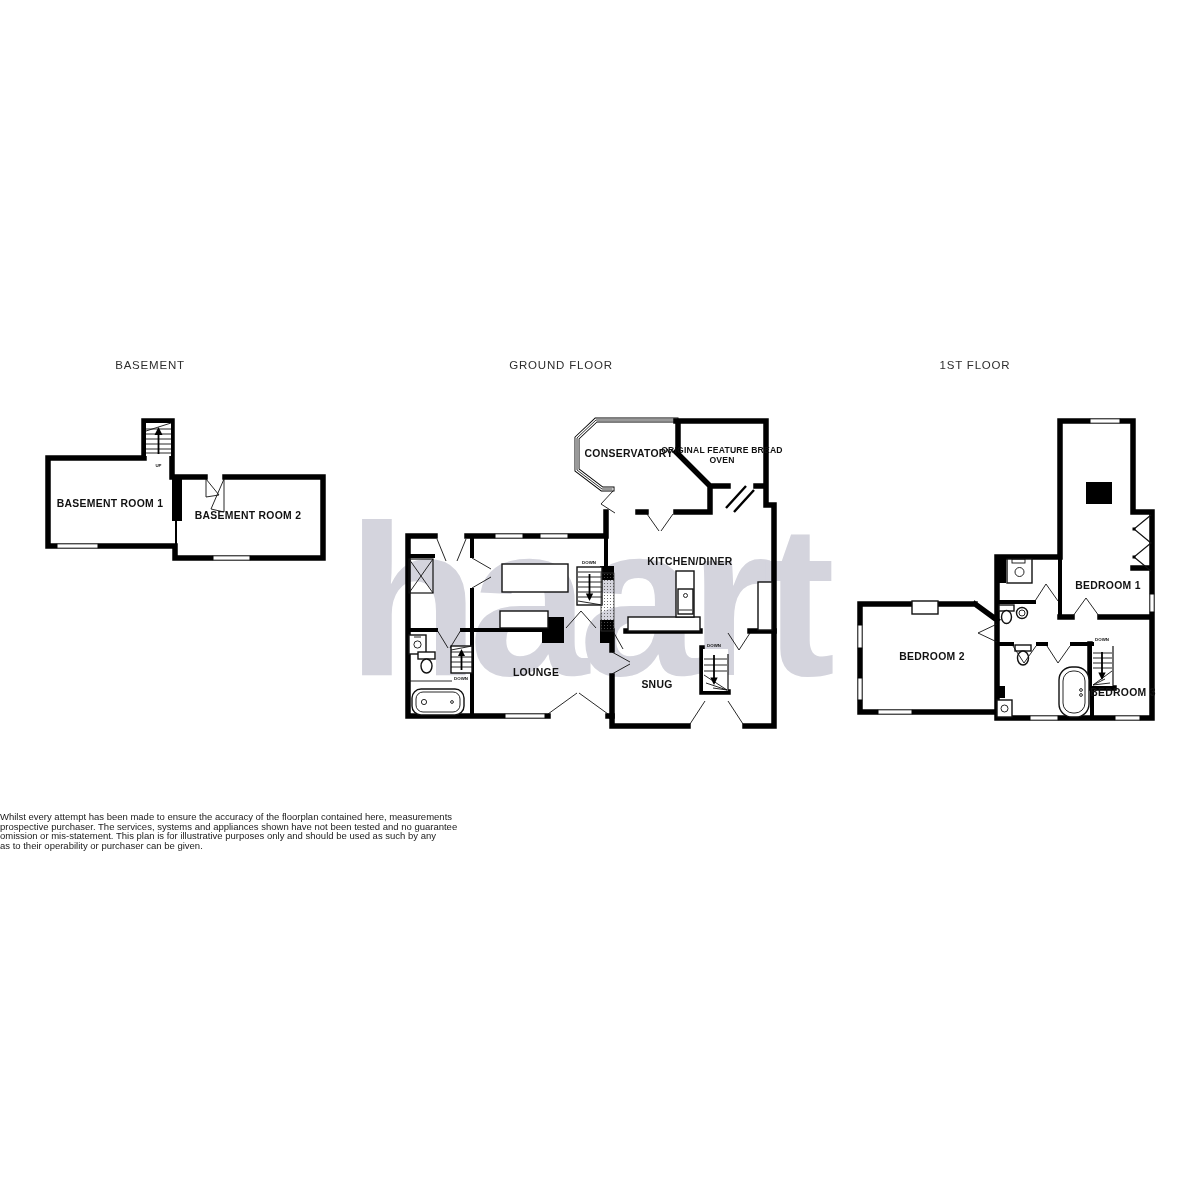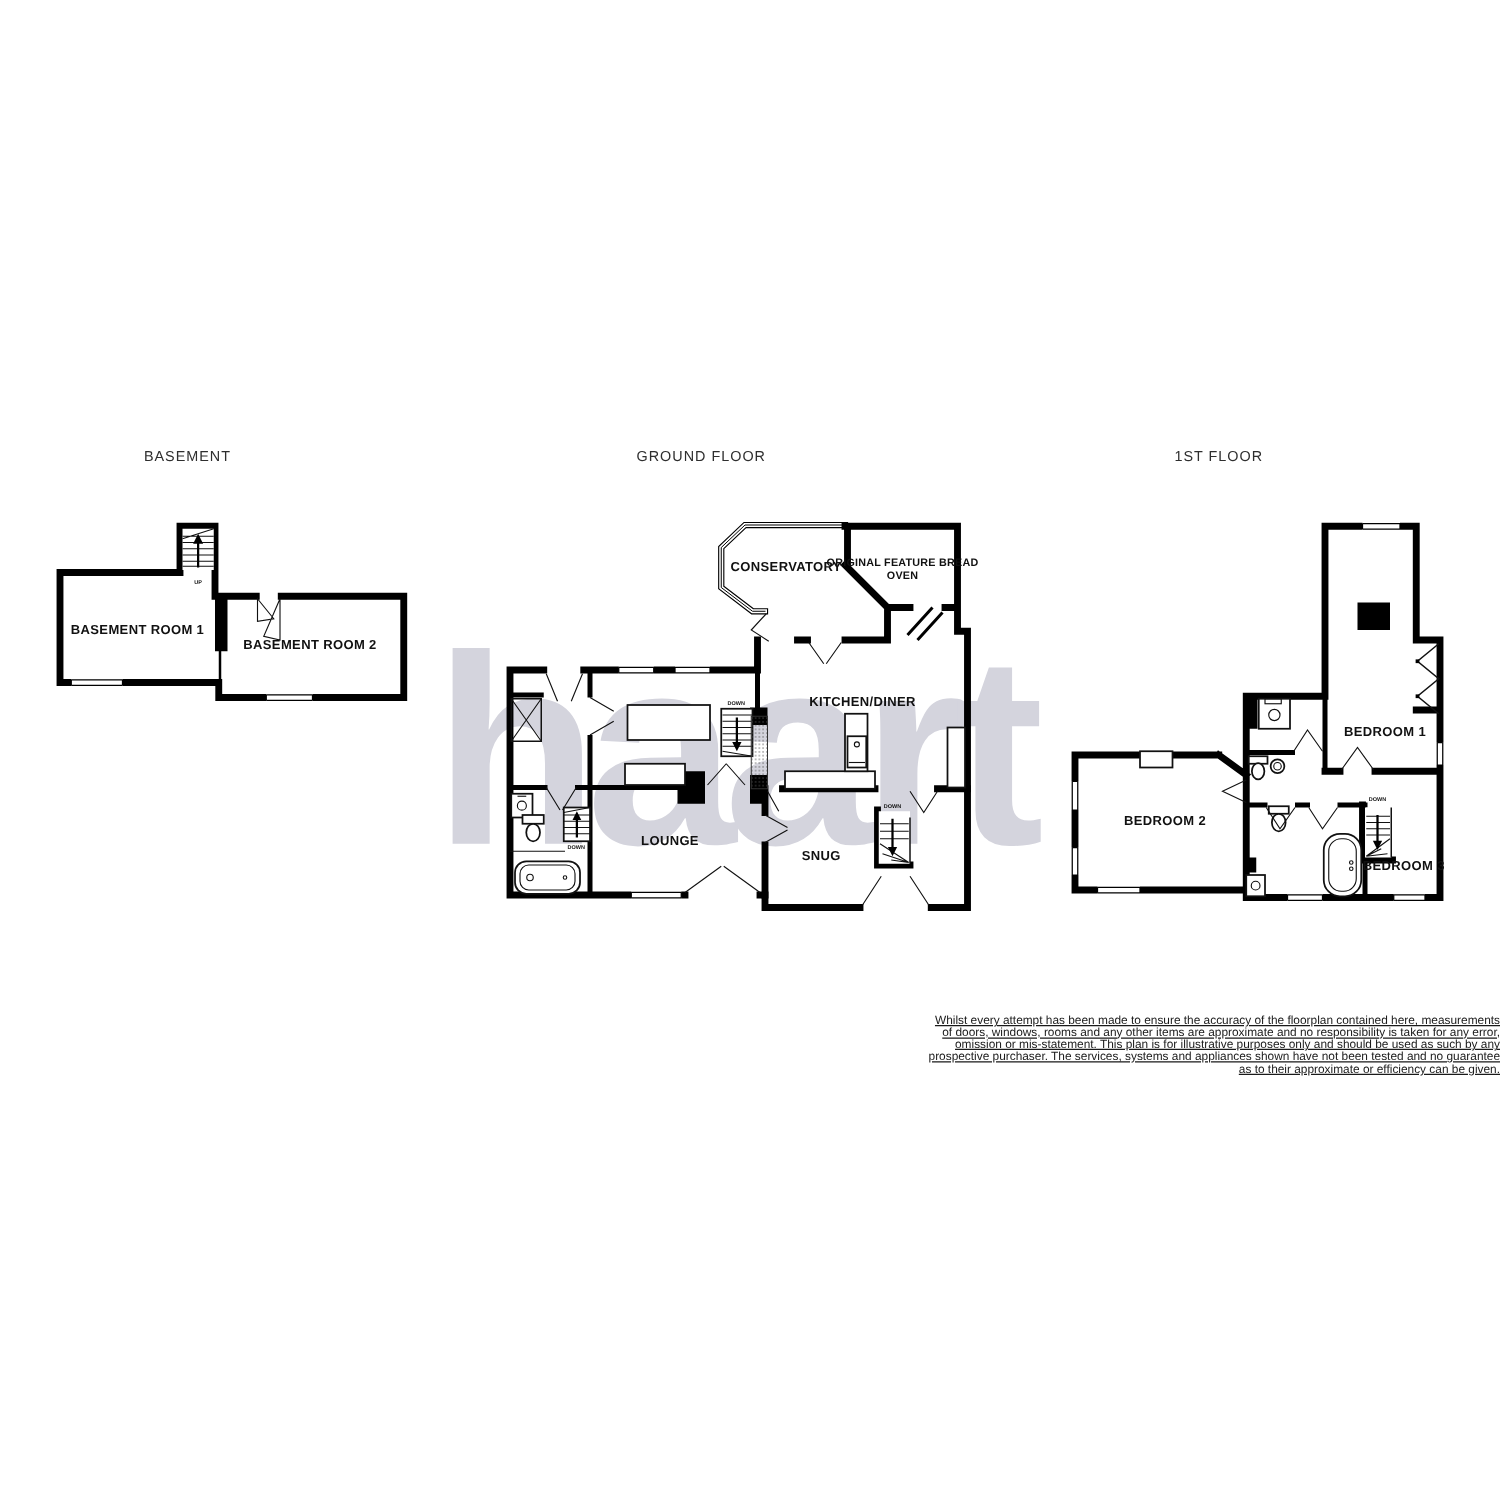--- a/index.html
+++ b/index.html
@@ -28,22 +28,22 @@
   .blackfill{fill:#000000;stroke:none;}
   .whitefill{fill:#ffffff;stroke:none;}
   .winline{stroke:#000000;stroke-width:1;fill:none;}
   .glass-core{stroke:#000000;stroke-width:5;fill:none;stroke-linecap:square;}
   .glass-gap{stroke:#ffffff;stroke-width:3.2;fill:none;stroke-linecap:square;}
   .glass-mid{stroke:#000000;stroke-width:0.8;fill:none;stroke-linecap:square;}
   .arrow{stroke:#000000;stroke-width:1.8;fill:none;}
   .arrowhead{fill:#000000;stroke:none;}
   
   .disclaimer{
-    position:absolute;left:0;right:0;top:812px;text-align:right;
-    font-size:9.5px;line-height:9.7px;color:#1a1a1a;text-decoration:underline;
+    position:absolute;left:0;right:0;top:812px;text-align:left;
+    font-size:9.5px;line-height:9.7px;color:#1a1a1a;
   }
 </style>
 </head>
 <body>
 
 <div class="stage">
 
   <div class="watermark">haart</div>
 
   <svg class="plan" width="1200" height="1200" viewBox="0 0 1200 1200">
@@ -324,19 +324,18 @@
       </g>
 
       <text class="room-label" x="1108" y="589">BEDROOM 1</text>
       <text class="room-label" x="932" y="660">BEDROOM 2</text>
       <text class="room-label" x="1123" y="696">BEDROOM 3</text>
     </g>
   </svg>
 
   <div class="disclaimer">
     <div>Whilst every attempt has been made to ensure the accuracy of the floorplan contained here, measurements</div>
-    <div>of doors, windows, rooms and any other items are approximate and no responsibility is taken for any error,</div>
+    <div>prospective purchaser. The services, systems and appliances shown have not been tested and no guarantee</div>
     <div>omission or mis-statement. This plan is for illustrative purposes only and should be used as such by any</div>
-    <div>prospective purchaser. The services, systems and appliances shown have not been tested and no guarantee</div>
-    <div>as to their approximate or efficiency can be given.</div>
+    <div>as to their operability or purchaser can be given.</div>
   </div>
 
 </div>
 
 </body></html>

